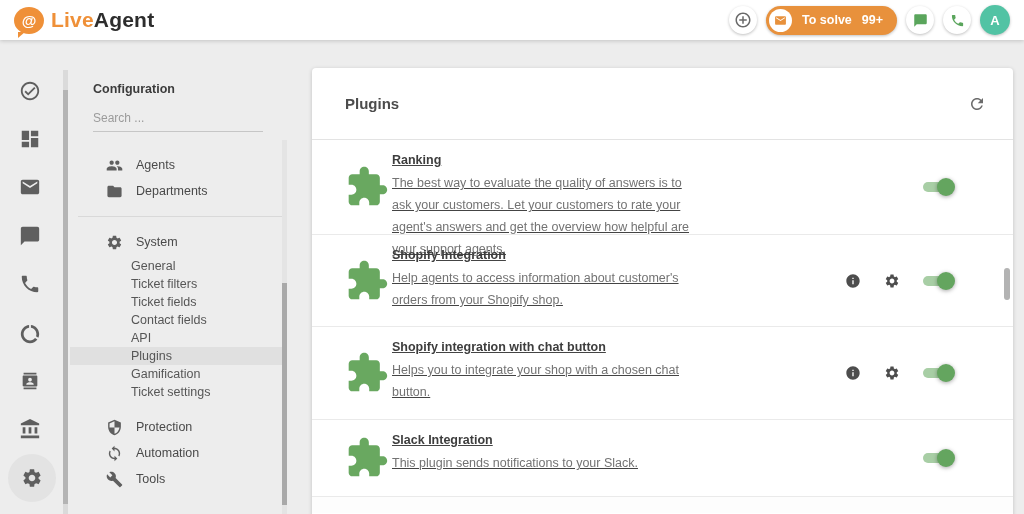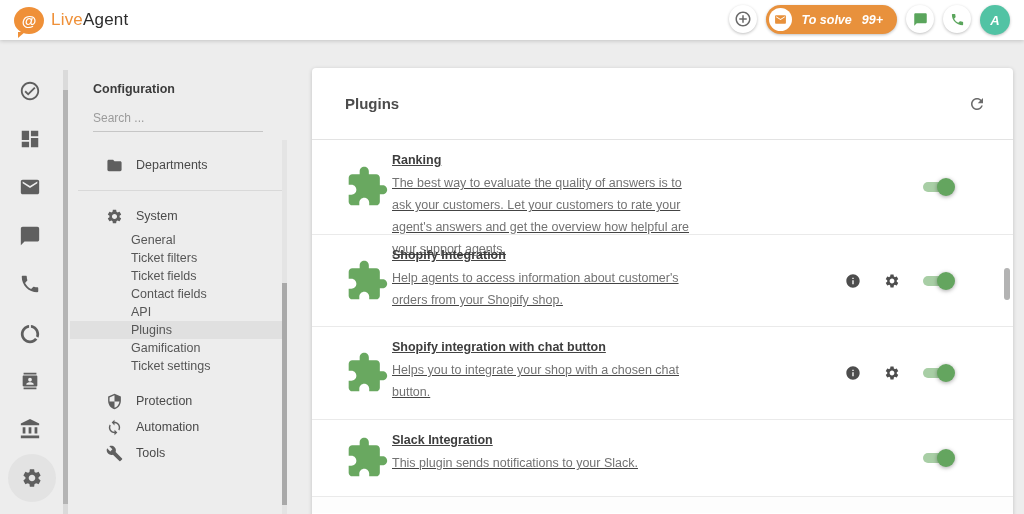--- a/index.html
+++ b/index.html
@@ -19,24 +19,24 @@
   .logo { display:flex; align-items:center; gap:7px; }
   .logo-bubble {
     position:relative; width:30px; height:27px; background:#ef9038;
     border-radius:50% 50% 50% 50%; display:flex; align-items:center; justify-content:center;
     color:#fff; font-weight:bold; font-size:15px;
   }
   .logo-bubble::after {
     content:""; position:absolute; left:4px; bottom:-4px;
     border-left:7px solid #ef9038; border-bottom:6px solid transparent;
   }
-  .logo-text { font-size:17px; font-weight:normal; letter-spacing:.2px; }
+  .logo-text { font-size:21px; font-weight:bold; letter-spacing:.2px; }
   .logo-live { color:#ef9038; }
   .logo-agent { color:#2d2d2d; }
-  .top-actions { margin-left:auto; display:flex; align-items:flex-start; gap:9px;font-style:italic; }
+  .top-actions { margin-left:auto; display:flex; align-items:center; gap:9px; }
   .circle-btn {
     width:28px; height:28px; border-radius:50%; background:#fff;
     box-shadow:0 1px 3px rgba(0,0,0,.25); display:flex; align-items:center; justify-content:center;
     cursor:pointer;
   }
   .tosolve-pill {
     height:29px; border-radius:15px; background:#e8913c; color:#fff;
     display:flex; align-items:center; gap:10px; padding:0 14px 0 3px;
     box-shadow:0 1px 3px rgba(0,0,0,.25); cursor:pointer;
   }
@@ -242,20 +242,28 @@
 
 <div class="config">
   <div class="cfg-title">Configuration</div>
   <div class="cfg-search">
     <input type="text" placeholder="Search ..." style="">
   </div>
   <div class="cfg-list">
     <div class="cfg-item">
       <span style="display:flex">
         <svg width="17" height="17" viewBox="0 0 24 24">
+            <path d="M16 11c1.66 0 2.99-1.34 2.99-3S17.66 5 16 5c-1.66 0-3 1.34-3 3s1.34 3 3 3zm-8 0c1.66 0 2.99-1.34 2.99-3S9.66 5 8 5C6.34 5 5 6.34 5 8s1.34 3 3 3zm0 2c-2.33 0-7 1.17-7 3.5V19h14v-2.5c0-2.33-4.67-3.5-7-3.5zm8 0c-.29 0-.62.02-.97.05 1.16.84 1.97 1.97 1.97 3.45V19h6v-2.5c0-2.33-4.67-3.5-7-3.5z"></path>
+          </svg>
+      </span>
+      <span>Agents</span>
+    </div>
+    <div class="cfg-item">
+      <span style="display:flex">
+        <svg width="17" height="17" viewBox="0 0 24 24">
             <path d="M10 4H4c-1.1 0-1.99.9-1.99 2L2 18c0 1.1.9 2 2 2h16c1.1 0 2-.9 2-2V8c0-1.1-.9-2-2-2h-8l-2-2z"></path>
           </svg>
       </span>
       <span>Departments</span>
     </div>
     <hr class="cfg-divider">
     <div class="cfg-item">
       <span style="display:flex">
         <svg width="17" height="17" viewBox="0 0 24 24">
             <path d="M19.14 12.94c.04-.3.06-.61.06-.94 0-.32-.02-.64-.07-.94l2.03-1.58c.18-.14.23-.41.12-.61l-1.92-3.32c-.12-.22-.37-.29-.59-.22l-2.39.96c-.5-.38-1.03-.7-1.62-.94l-.36-2.54c-.04-.24-.24-.41-.48-.41h-3.84c-.24 0-.43.17-.47.41l-.36 2.54c-.59.24-1.13.57-1.62.94l-2.39-.96c-.22-.08-.47 0-.59.22L2.74 8.87c-.12.21-.08.47.12.61l2.03 1.58c-.05.3-.09.63-.09.94s.02.64.07.94l-2.03 1.58c-.18.14-.23.41-.12.61l1.92 3.32c.12.22.37.29.59.22l2.39-.96c.5.38 1.03.7 1.62.94l.36 2.54c.05.24.24.41.48.41h3.84c.24 0 .44-.17.47-.41l.36-2.54c.59-.24 1.13-.56 1.62-.94l2.39.96c.22.08.47 0 .59-.22l1.92-3.32c.12-.22.07-.47-.12-.61l-2.01-1.58zM12 15.6c-1.98 0-3.6-1.62-3.6-3.6s1.62-3.6 3.6-3.6 3.6 1.62 3.6 3.6-1.62 3.6-3.6 3.6z"></path>

